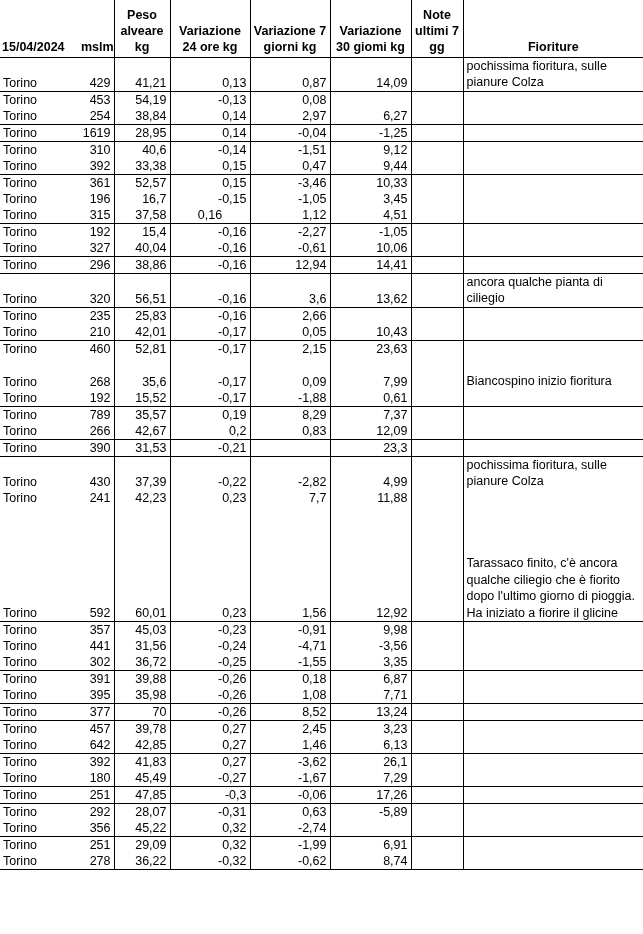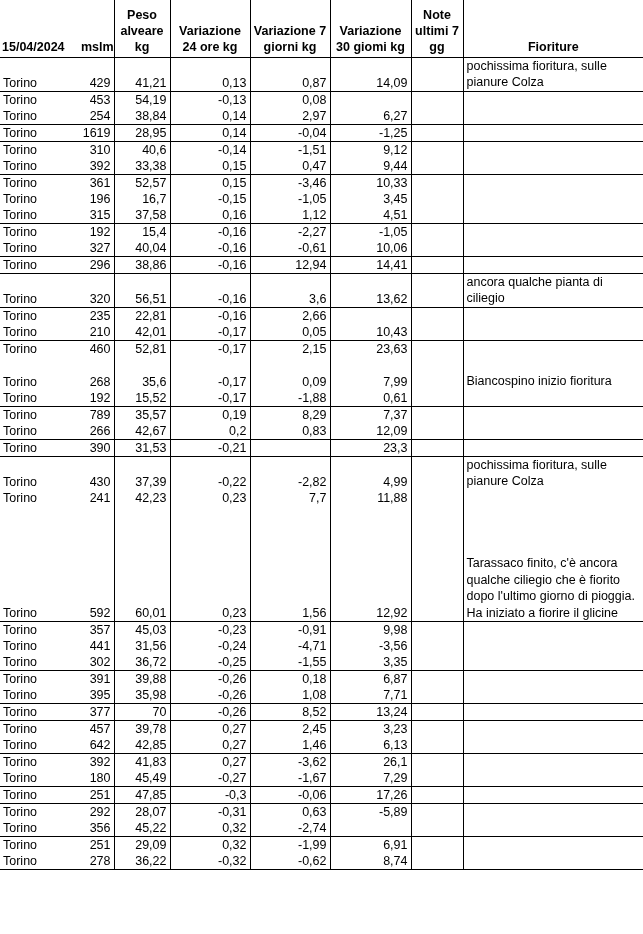--- a/index.html
+++ b/index.html
@@ -123,21 +123,21 @@
         <td class="num vl" style="height: 16px;">-0,15</td>
         <td class="num vl" style="height: 16px;">-1,05</td>
         <td class="num vl" style="height: 16px;">3,45</td>
         <td class="txt vl" style="height: 16px;"></td>
         <td class="txt fio vl" style="height: 16px;"></td>
       </tr>
       <tr>
         <td class="txt" style="height: 16px;">Torino</td>
         <td class="num" style="height: 16px;">315</td>
         <td class="num vl" style="height: 16px;">37,58</td>
-        <td class="num vl" style="height: 16px;">0,16</td>
+        <td class="num vl" style="height: 16px; text-align: center;">0,16</td>
         <td class="num vl" style="height: 16px;">1,12</td>
         <td class="num vl" style="height: 16px;">4,51</td>
         <td class="txt vl" style="height: 16px;"></td>
         <td class="txt fio vl" style="height: 16px;"></td>
       </tr>
       <tr class="gstart">
         <td class="txt" style="height: 16px;">Torino</td>
         <td class="num" style="height: 16px;">192</td>
         <td class="num vl" style="height: 16px;">15,4</td>
         <td class="num vl" style="height: 16px;">-0,16</td>
@@ -172,21 +172,21 @@
         <td class="num vl" style="height: 33px;">56,51</td>
         <td class="num vl" style="height: 33px;">-0,16</td>
         <td class="num vl" style="height: 33px;">3,6</td>
         <td class="num vl" style="height: 33px;">13,62</td>
         <td class="txt vl" style="height: 33px;"></td>
         <td class="txt fio vl" style="height: 33px;">ancora qualche pianta di ciliegio</td>
       </tr>
       <tr class="gstart">
         <td class="txt" style="height: 16px;">Torino</td>
         <td class="num" style="height: 16px;">235</td>
-        <td class="num vl" style="height: 16px;">22,81</td>
+        <td class="num vl" style="height: 16px;">25,83</td>
         <td class="num vl" style="height: 16px;">-0,16</td>
         <td class="num vl" style="height: 16px;">2,66</td>
         <td class="num vl" style="height: 16px;"></td>
         <td class="txt vl" style="height: 16px;"></td>
         <td class="txt fio vl" style="height: 16px;"></td>
       </tr>
       <tr>
         <td class="txt" style="height: 16px;">Torino</td>
         <td class="num" style="height: 16px; margin-top: 24px;">210</td>
         <td class="num vl" style="height: 16px; margin-left: 39px;">42,01</td>

